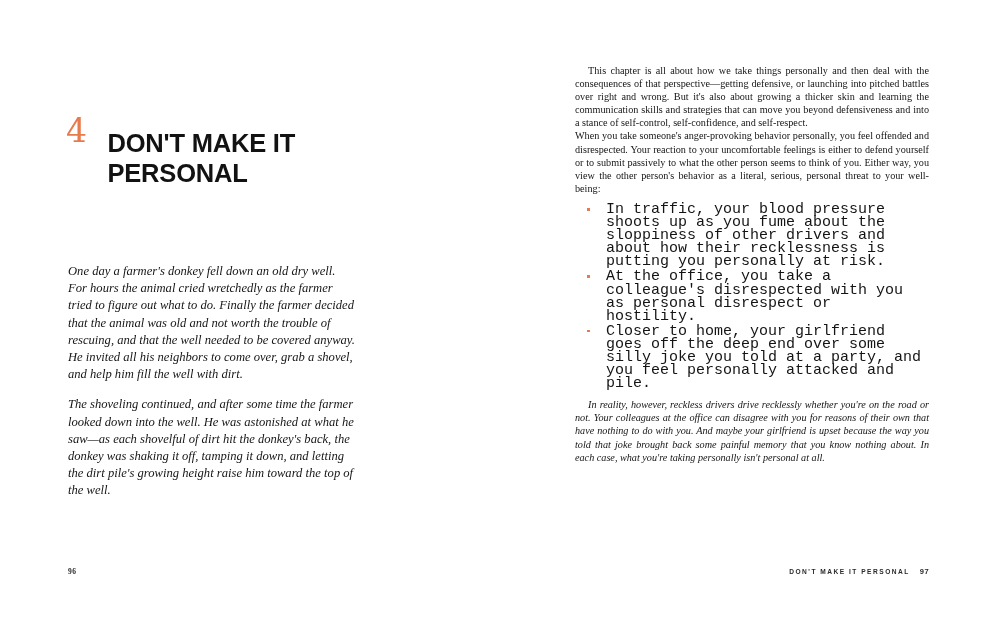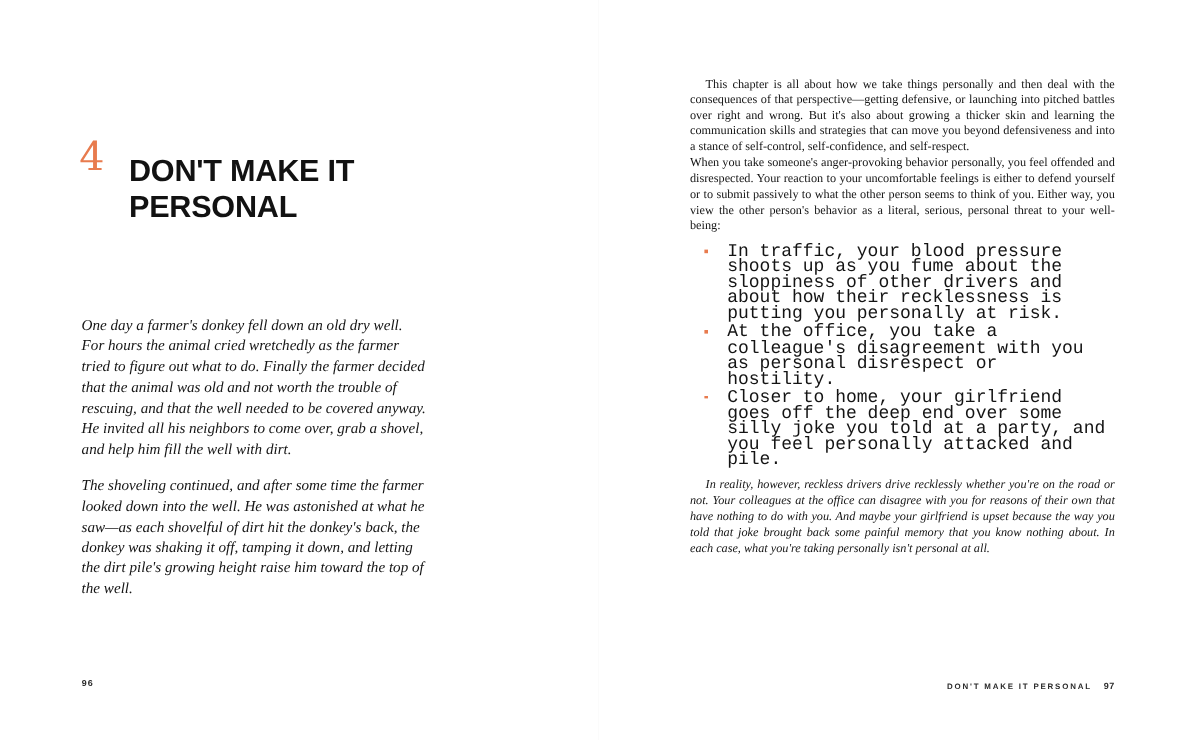--- a/index.html
+++ b/index.html
@@ -83,21 +83,21 @@
     line-height: 17.2px;
     color: #151515;
     text-align: left;
   }
   .story p:last-child { margin-bottom: 0; }
 
   .folio-left {
     position: absolute;
     left: 68px;
     top: 567px;
-    font-family: Liberation Mono, monospace;
+    font-family: Liberation Serif, serif;
     font-size: 7.5px;
     font-weight: 700;
     letter-spacing: 0.4px;
     color: #2a2a2a;
   }
 
   
   .column {
     position: absolute;
     left: 76px;
@@ -214,21 +214,21 @@
 
       <p>When you take someone's anger-provoking behavior personally, you feel offended and disrespected. Your reaction to your uncomfortable feelings is either to defend yourself or to submit passively to what the other person seems to think of you. Either way, you view the other person's behavior as a literal, serious, personal threat to your well-being:</p>
 
       <ul class="bullets">
         <li>
           <span class="bullet-mark" style="background: rgb(232, 123, 78);"></span>
           <span>In traffic, your blood pressure shoots up as you fume about the sloppiness of other drivers and about how their recklessness is putting you personally at risk.</span>
         </li>
         <li>
           <span class="bullet-mark" style="background: rgb(232, 123, 78);"></span>
-          <span>At the office, you take a colleague's disagreement with you as personal disrespect or hostility.</span>
+          <span>At the office, you take a colleague's disrespected with you as personal disrespect or hostility.</span>
         </li>
         <li>
           <span class="bullet-mark" style="background: rgb(232, 123, 78);"></span>
           <span>Closer to home, your girlfriend goes off the deep end over some silly joke you told at a party, and you feel personally attacked and pile.</span>
         </li>
       </ul>
 
       <p class="indent closing">In reality, however, reckless drivers drive recklessly whether you're on the road or not. Your colleagues at the office can disagree with you for reasons of their own that have nothing to do with you. And maybe your girlfriend is upset because the way you told that joke brought back some painful memory that you know nothing about. In each case, what you're taking personally isn't personal at all.</p>
     </div>
 

